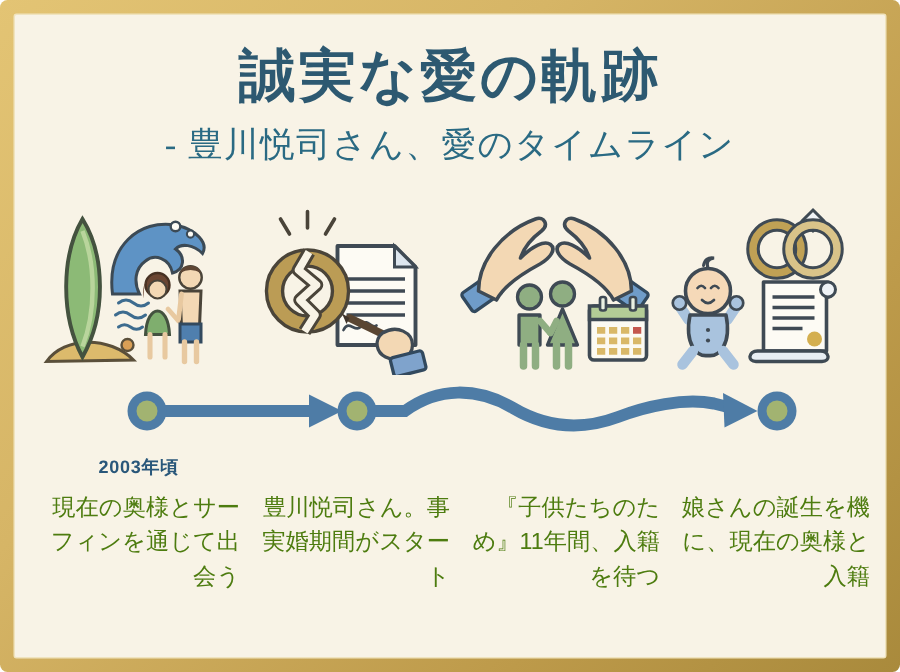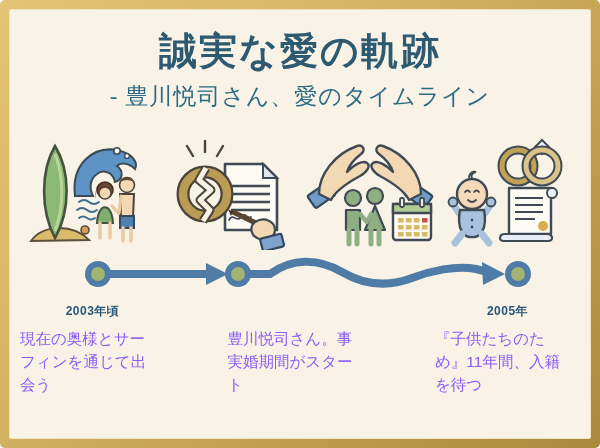--- a/index.html
+++ b/index.html
@@ -44,22 +44,22 @@
   .labels-row,.desc-row{
     display:flex;justify-content:space-between;
     margin:0 10px;
   }
   .label-cell{
     width:145px;text-align:center;
     font-size:12px;font-weight:700;color:#29577a;
     padding-top:7px;letter-spacing:.5px;
   }
   .desc-cell{
-    width:145px;text-align:left;
-    font-size:15.5px;font-weight:500;color:#8b5cf6;
+    width:145px;text-align:right;
+    font-size:15.5px;font-weight:500;color:#4d7c0f;
     line-height:1.5;padding-top:7px;
   }
   .desc-inner{display:inline-block;max-width:136px;}
   svg{display:block;}
 </style>
 </head>
 <body>
 
 <div class="frame">
   <div class="canvas">
@@ -218,29 +218,31 @@
         </g>
         <g>
           <circle cx="498" cy="22" r="13" fill="#4e7ca6"></circle>
             <circle cx="498" cy="22" r="7" fill="#a2b371"></circle>
         </g>
       </svg>
     </div>
 
     <div class="labels-row">
       <div class="label-cell">2003年頃</div>
-      <div class="label-cell">2005年</div>
     </div>
 
     <div class="desc-row">
       <div class="desc-cell">
         <span class="desc-inner">現在の奥様とサーフィンを通じて出会う</span>
       </div>
       <div class="desc-cell">
         <span class="desc-inner">豊川悦司さん。事実婚期間がスタート</span>
       </div>
       <div class="desc-cell">
         <span class="desc-inner">『子供たちのため』11年間、入籍を待つ</span>
+      </div>
+      <div class="desc-cell">
+        <span class="desc-inner">娘さんの誕生を機に、現在の奥様と入籍</span>
       </div>
     </div>
 
   </div>
 </div>
 
 </body></html>

